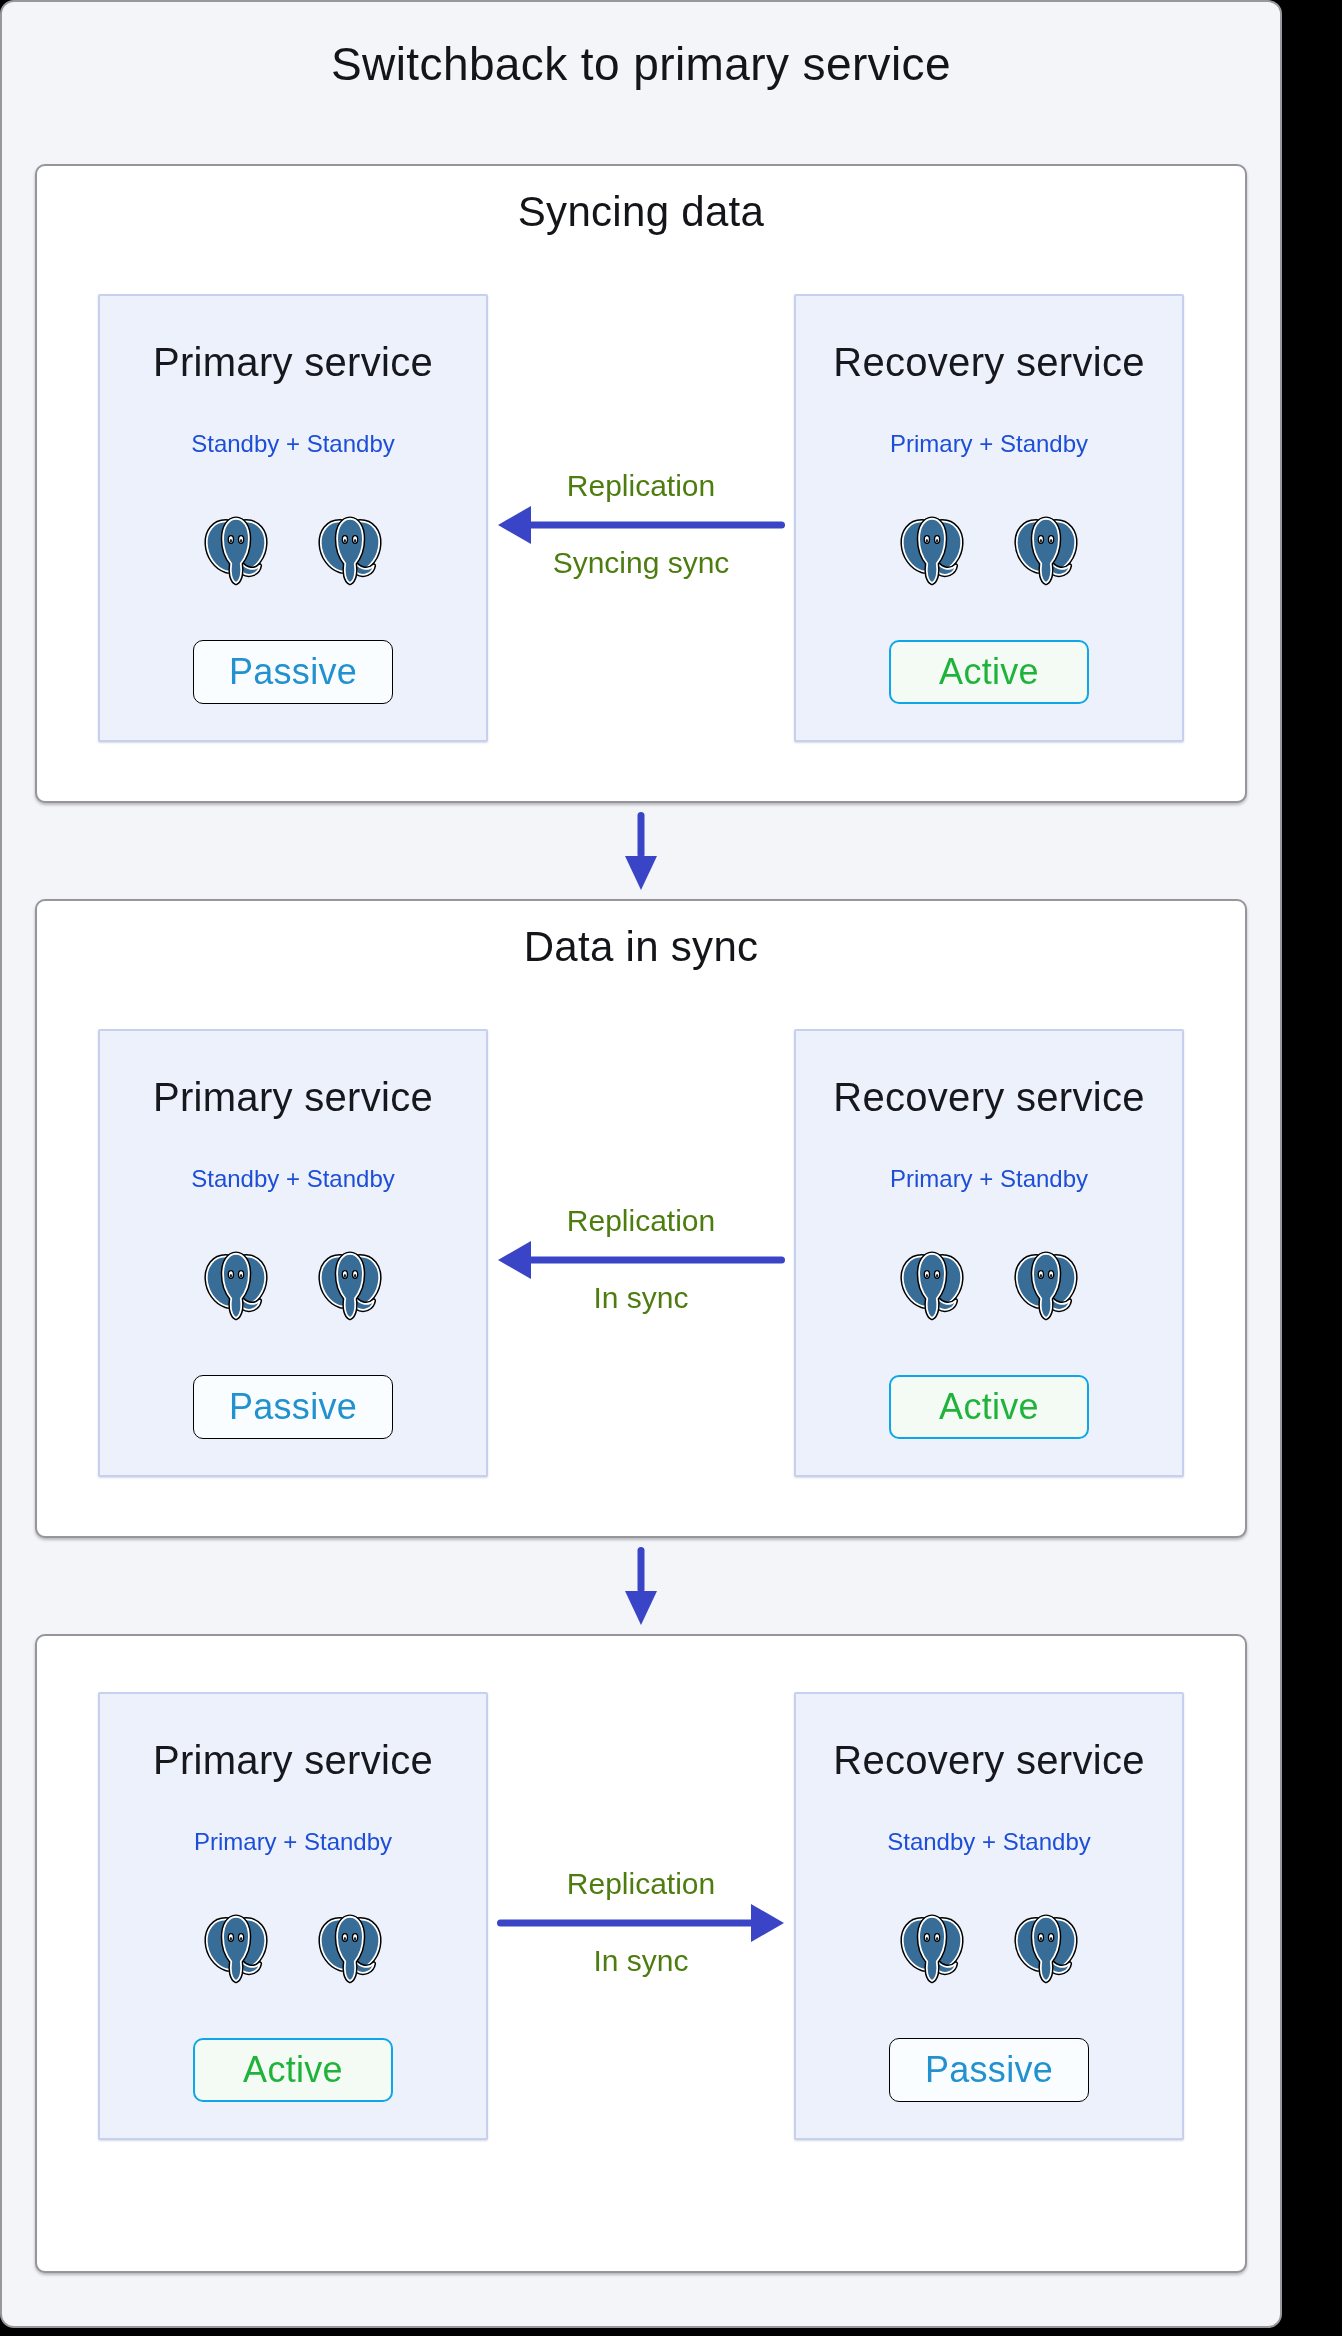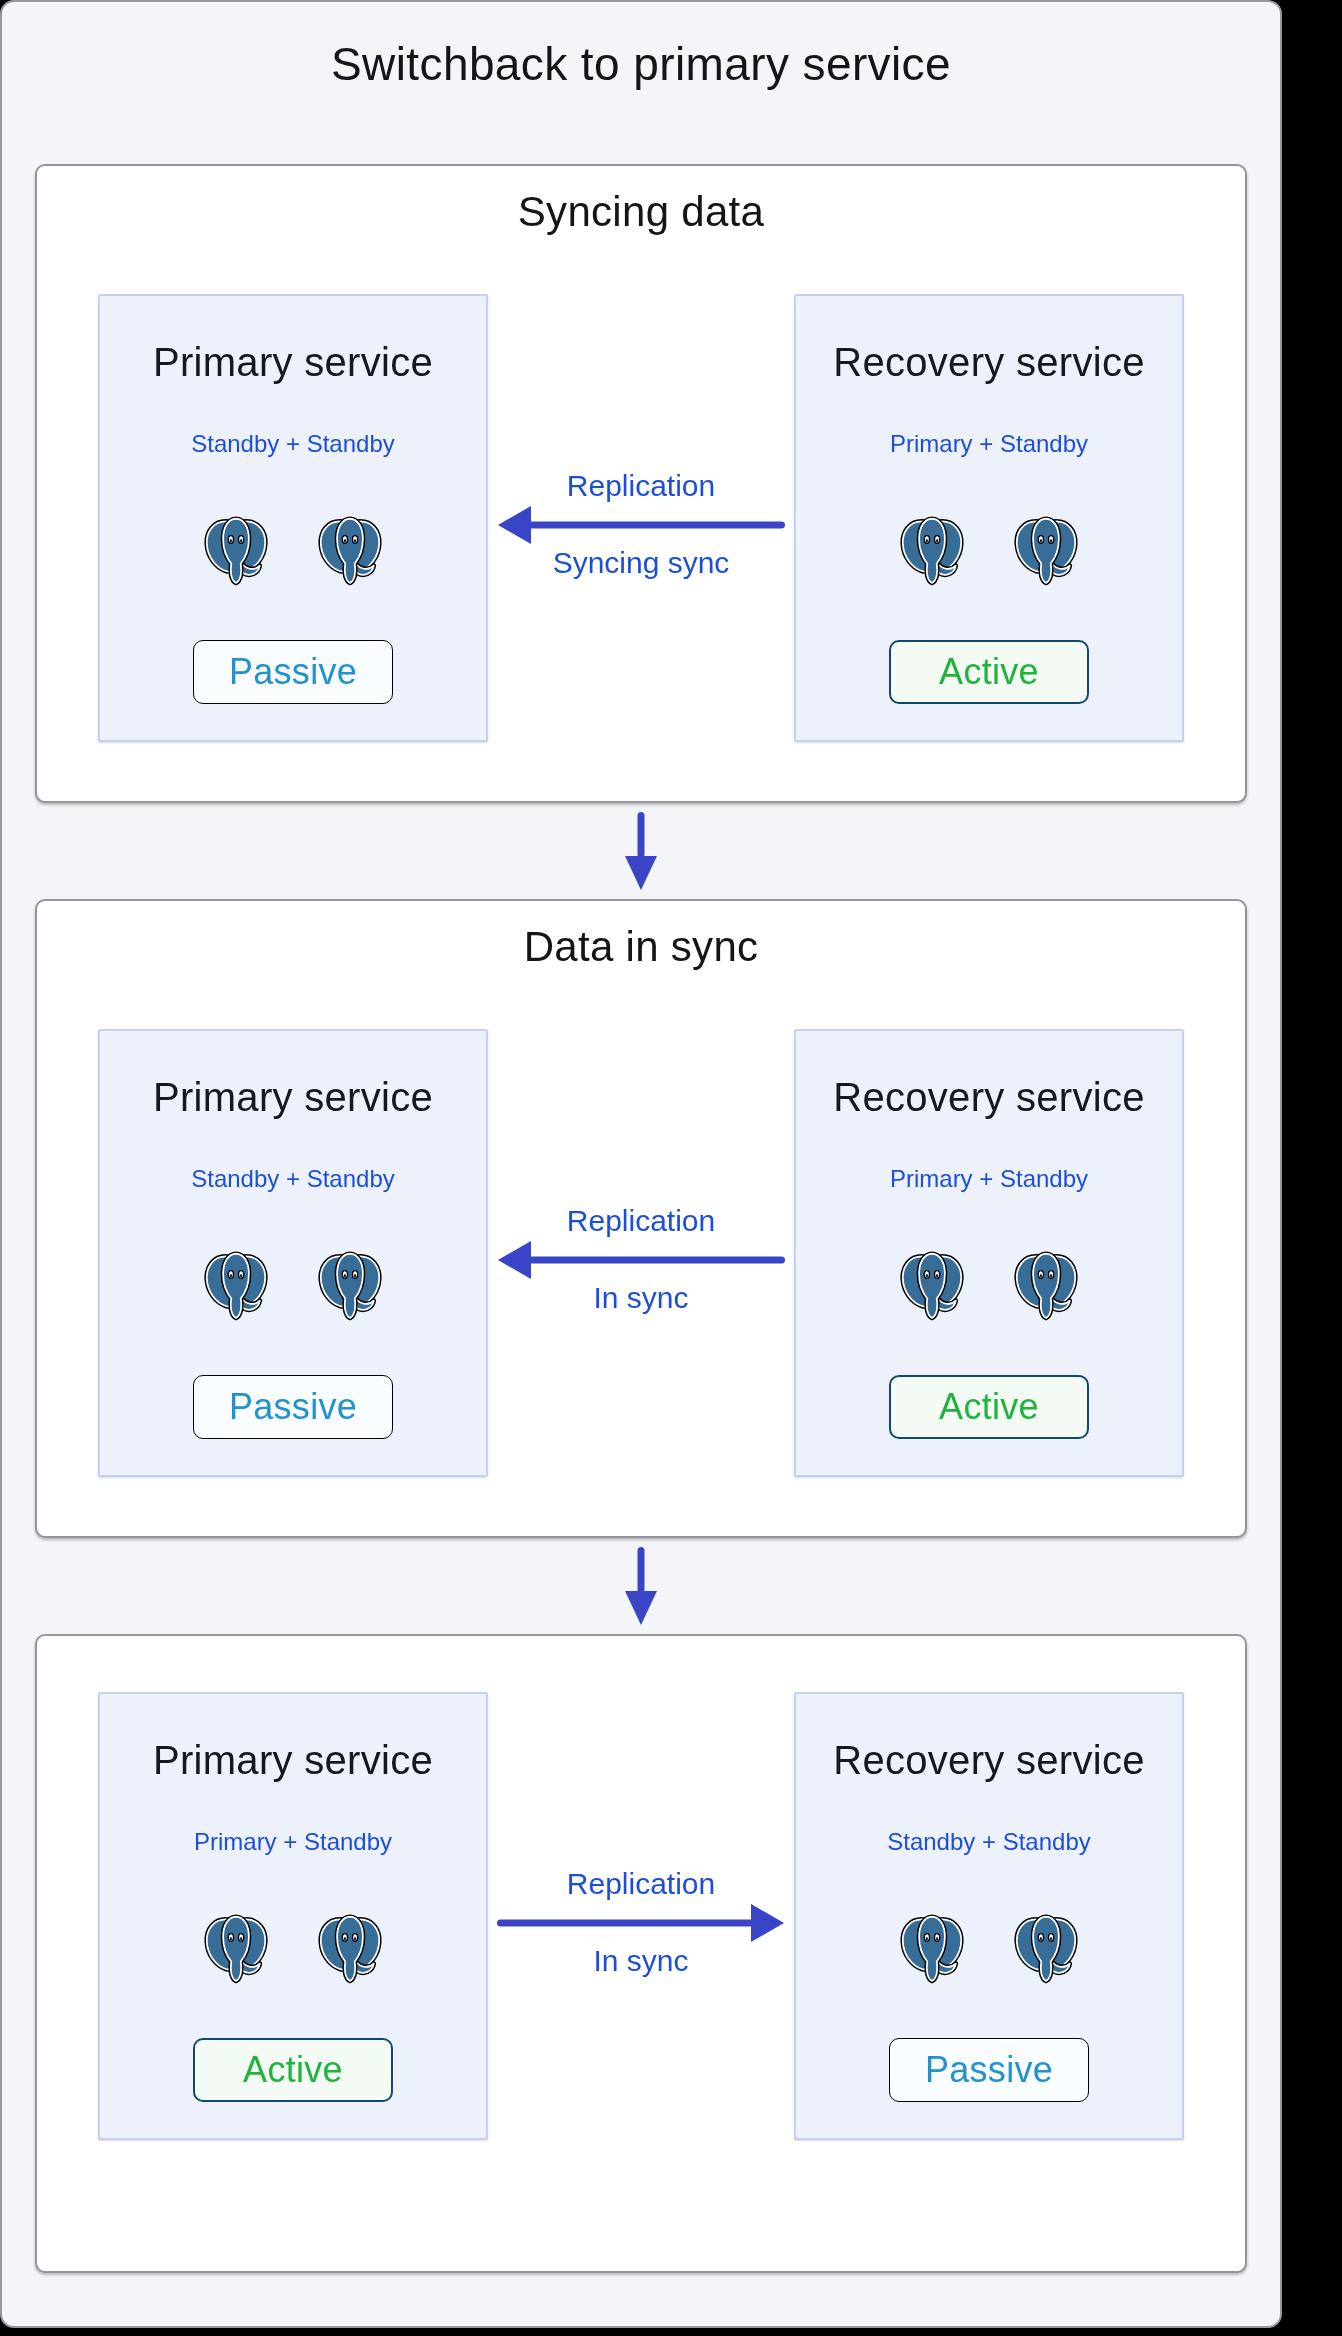--- a/index.html
+++ b/index.html
@@ -74,29 +74,29 @@
   .pg-icon{width:68px;height:76px;display:block;}
   .badge{
     margin:50px auto 0;
     width:200px;height:64px;
     box-sizing:border-box;
     border-radius:10px;
     display:flex;align-items:center;justify-content:center;
     font-size:36px;letter-spacing:.3px;
   }
   .badge--passive{background:#fafdff;border:1px solid #000000;color:#2191cf;}
-  .badge--active {background:#f4fbf5;border:2px solid #0c4a6e;color:#1fb33c;}
+  .badge--active {background:#f4fbf5;border:2px solid #0ea5e9;color:#1fb33c;}
   .middle{
     flex:1;
     display:flex;flex-direction:column;align-items:center;
     padding-top:172px;
   }
   .mid-label{
     font-size:30px;line-height:40px;
-    color:#1d4ed8;white-space:nowrap;
+    color:#4d7c0f;white-space:nowrap;
   }
   .h-arrow{width:292px;height:44px;margin:-3px 0 -4px;display:block;}
   .flow-gap{
     height:96px;
     display:flex;align-items:center;justify-content:center;
   }
   .down-arrow{width:40px;height:82px;display:block;}
   .el-k{fill:none;stroke:#000;stroke-width:7;stroke-linejoin:round;stroke-linecap:round;}
   .el-w{fill:#376d96;stroke:#fff;stroke-width:2.6;stroke-linejoin:round;stroke-linecap:round;}
 </style>

